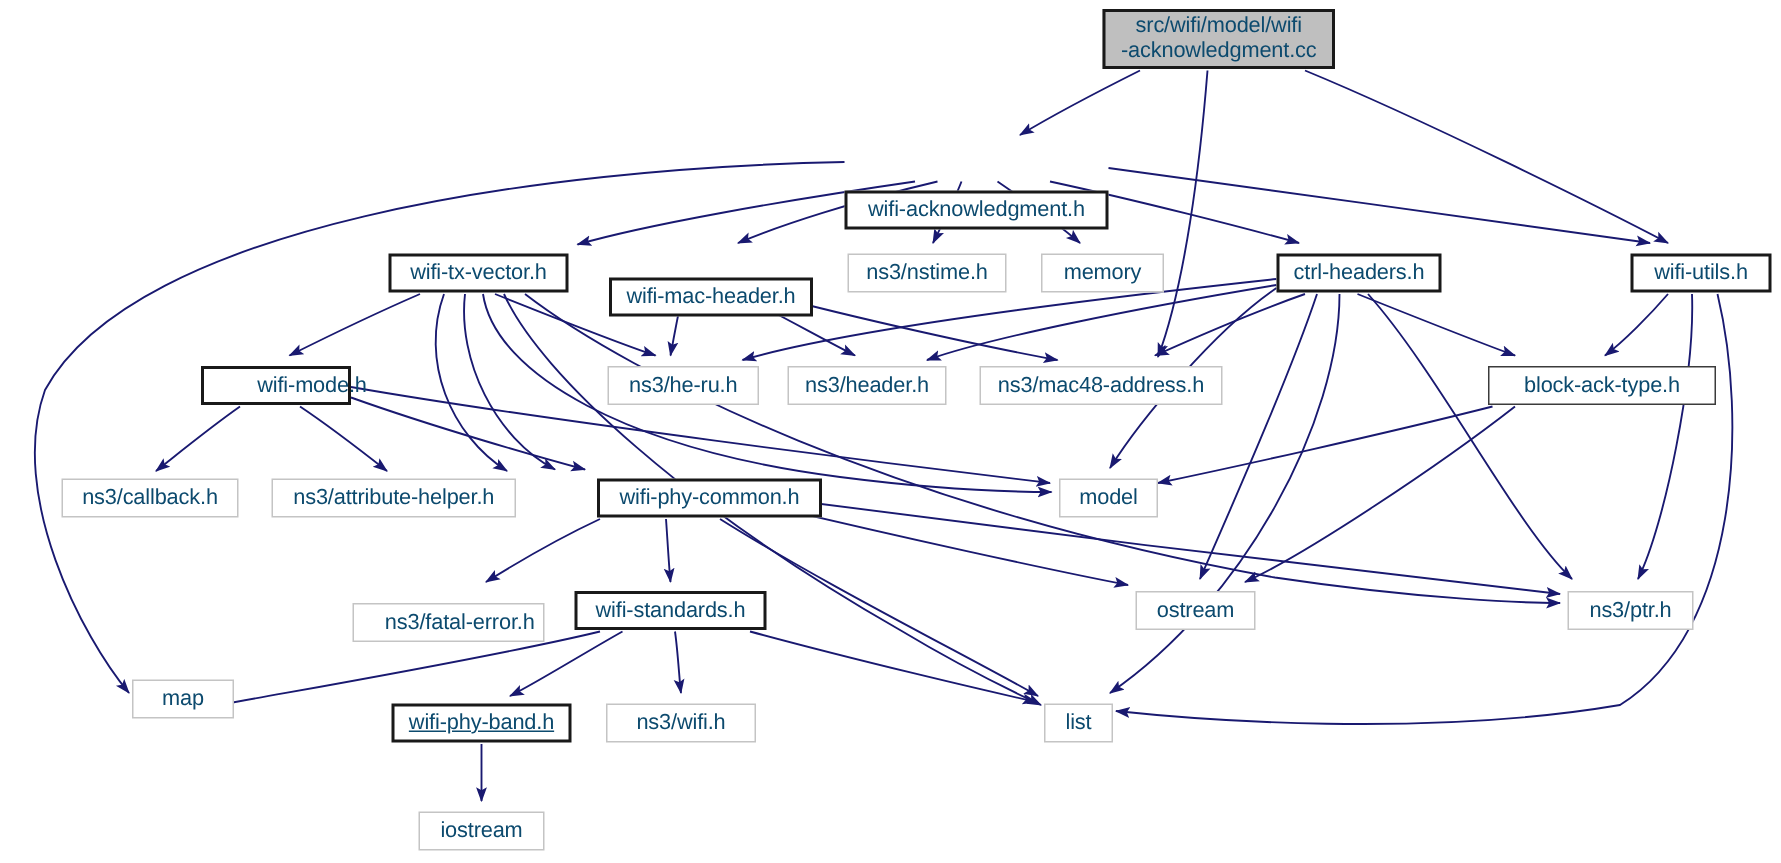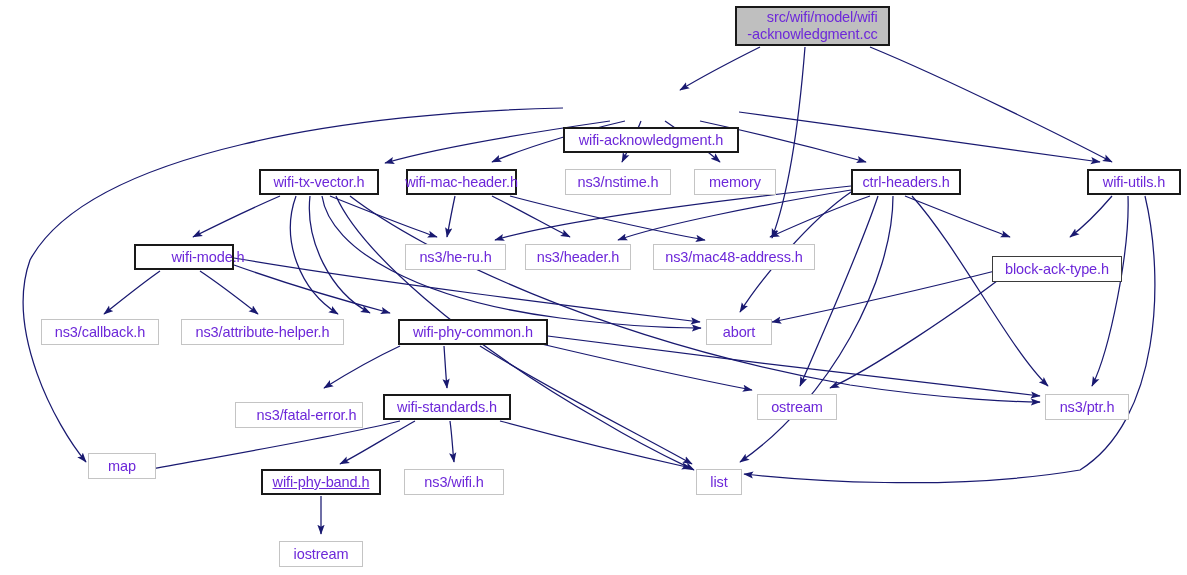--- a/index.html
+++ b/index.html
@@ -21,23 +21,23 @@
     top: 0;
     width: 1187px;
     height: 575px;
   }
   .node {
     position: absolute;
     box-sizing: border-box;
     display: flex;
     align-items: center;
     justify-content: center;
-    text-align: right;
+    text-align: center;
     background: #ffffff;
-    color: #6d28d9;
+    color: #0c4a6e;
     font-size: 14.5px;
     line-height: 16px;
     letter-spacing: -0.1px;
     white-space: pre;
     z-index: 5;
   }
   
   .node.ext {
     border: 1px solid #c4c4c4;
   }
@@ -117,34 +117,34 @@
         <path d="M 500,421 C 570,440 655,460 691,468" marker-end="url(#arrow)"></path>
         <path d="M 321,496 C 321,510 321,524 321,534" marker-end="url(#arrow)"></path>
       </g>
   </svg>
 
   <div id="nodes">
       <div class="node root" style="left: 735px; top: 6px; width: 155px; height: 40px;">src/wifi/model/wifi
 -acknowledgment.cc</div>
       <div class="node local" style="left: 563px; top: 94px; width: 176px; height: 26px; margin-top: 33px;">wifi-acknowledgment.h</div>
       <div class="node local" style="left: 259px; top: 169px; width: 120px; height: 26px;">wifi-tx-vector.h</div>
-      <div class="node local" style="left: 406px; top: 169px; width: 111px; height: 26px;">wifi-mac-header.h</div>
+      <div class="node local" style="left: 406px; top: 185px; width: 136px; height: 26px;">wifi-mac-header.h</div>
       <div class="node ext" style="left: 565px; top: 169px; width: 106px; height: 26px;">ns3/nstime.h</div>
       <div class="node ext" style="left: 694px; top: 169px; width: 82px; height: 26px;">memory</div>
       <div class="node local" style="left: 851px; top: 169px; width: 110px; height: 26px;">ctrl-headers.h</div>
       <div class="node local" style="left: 1087px; top: 169px; width: 94px; height: 26px;">wifi-utils.h</div>
       <div class="node local" style="left: 134px; top: 244px; width: 100px; height: 26px; padding-left: 48px;">wifi-mode.h</div>
       <div class="node ext" style="left: 405px; top: 244px; width: 101px; height: 26px;">ns3/he-ru.h</div>
       <div class="node ext" style="left: 525px; top: 244px; width: 106px; height: 26px;">ns3/header.h</div>
       <div class="node ext" style="left: 653px; top: 244px; width: 162px; height: 26px;">ns3/mac48-address.h</div>
-      <div class="node mid" style="left: 992px; top: 244px; width: 130px; height: 26px; margin-top: 12px;">block-ack-type.h</div>
+      <div class="node mid" style="left: 992px; top: 244px; width: 152px; height: 26px;">block-ack-type.h</div>
       <div class="node ext" style="left: 41px; top: 319px; width: 118px; height: 26px;">ns3/callback.h</div>
       <div class="node ext" style="left: 181px; top: 319px; width: 163px; height: 26px;">ns3/attribute-helper.h</div>
       <div class="node local" style="left: 366px; top: 319px; width: 150px; height: 26px; margin-left: 32px;">wifi-phy-common.h</div>
-      <div class="node ext" style="left: 706px; top: 319px; width: 66px; height: 26px;">abort</div>
+      <div class="node ext" style="left: 706px; top: 319px; width: 66px; height: 26px;">model</div>
       <div class="node ext" style="left: 235px; top: 402px; width: 128px; height: 26px; padding-left: 15px;">ns3/fatal-error.h</div>
       <div class="node local" style="left: 383px; top: 394px; width: 128px; height: 26px;">wifi-standards.h</div>
       <div class="node ext" style="left: 757px; top: 394px; width: 80px; height: 26px;">ostream</div>
       <div class="node ext" style="left: 1045px; top: 394px; width: 84px; height: 26px;">ns3/ptr.h</div>
       <div class="node ext" style="left: 88px; top: 453px; width: 68px; height: 26px;">map</div>
       <div class="node local" style="left: 261px; top: 469px; width: 120px; height: 26px; text-decoration: underline;">wifi-phy-band.h</div>
       <div class="node ext" style="left: 404px; top: 469px; width: 100px; height: 26px;">ns3/wifi.h</div>
       <div class="node ext" style="left: 696px; top: 469px; width: 46px; height: 26px;">list</div>
       <div class="node ext" style="left: 279px; top: 541px; width: 84px; height: 26px;">iostream</div>
     </div>

